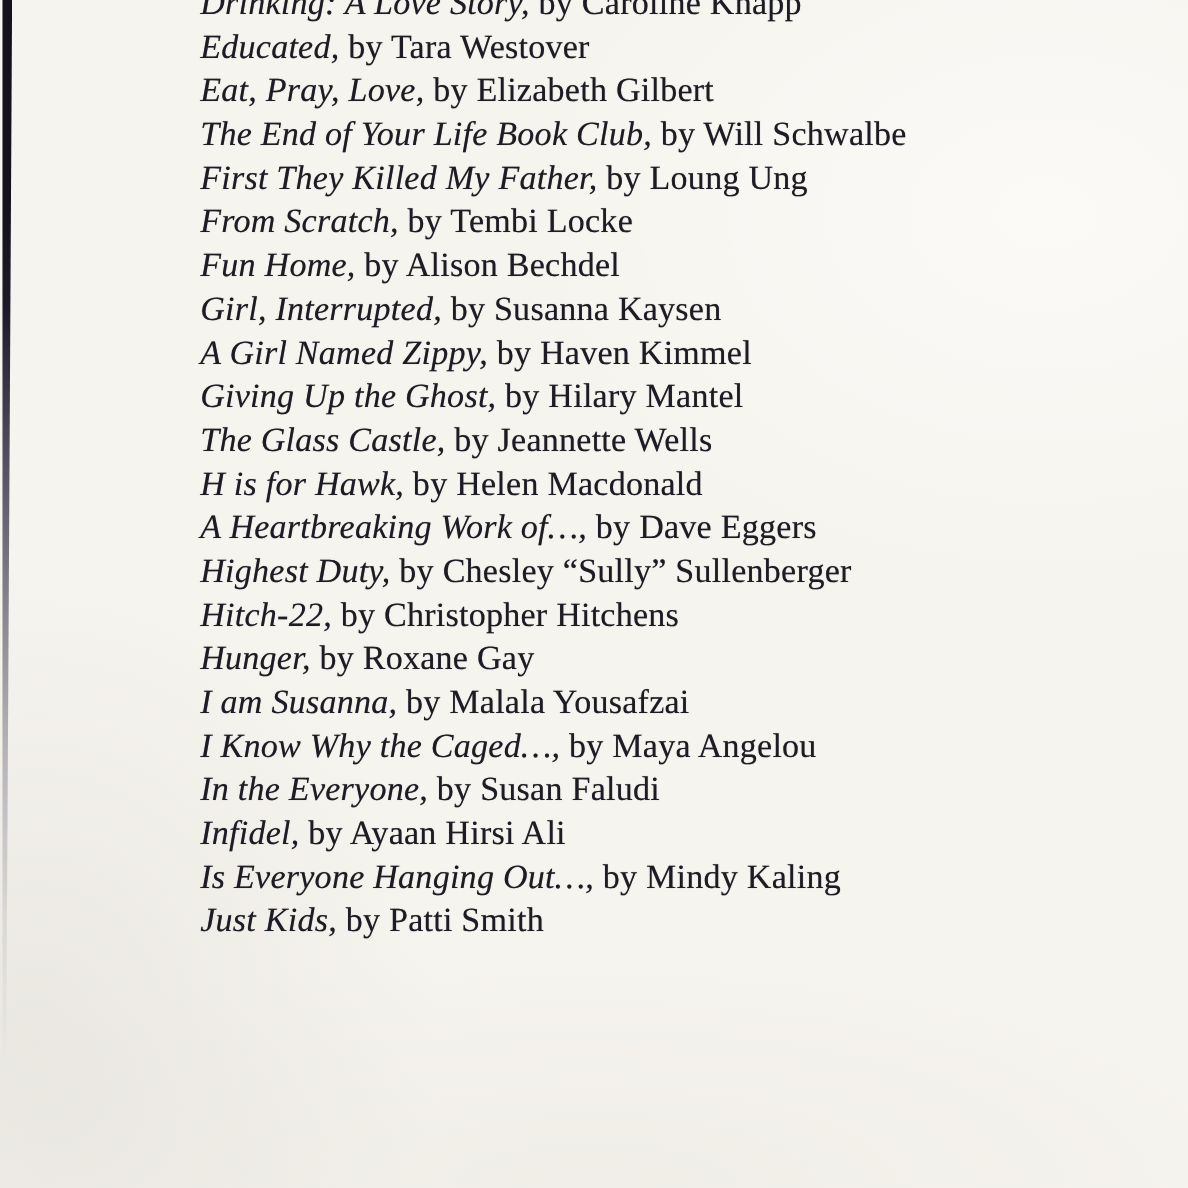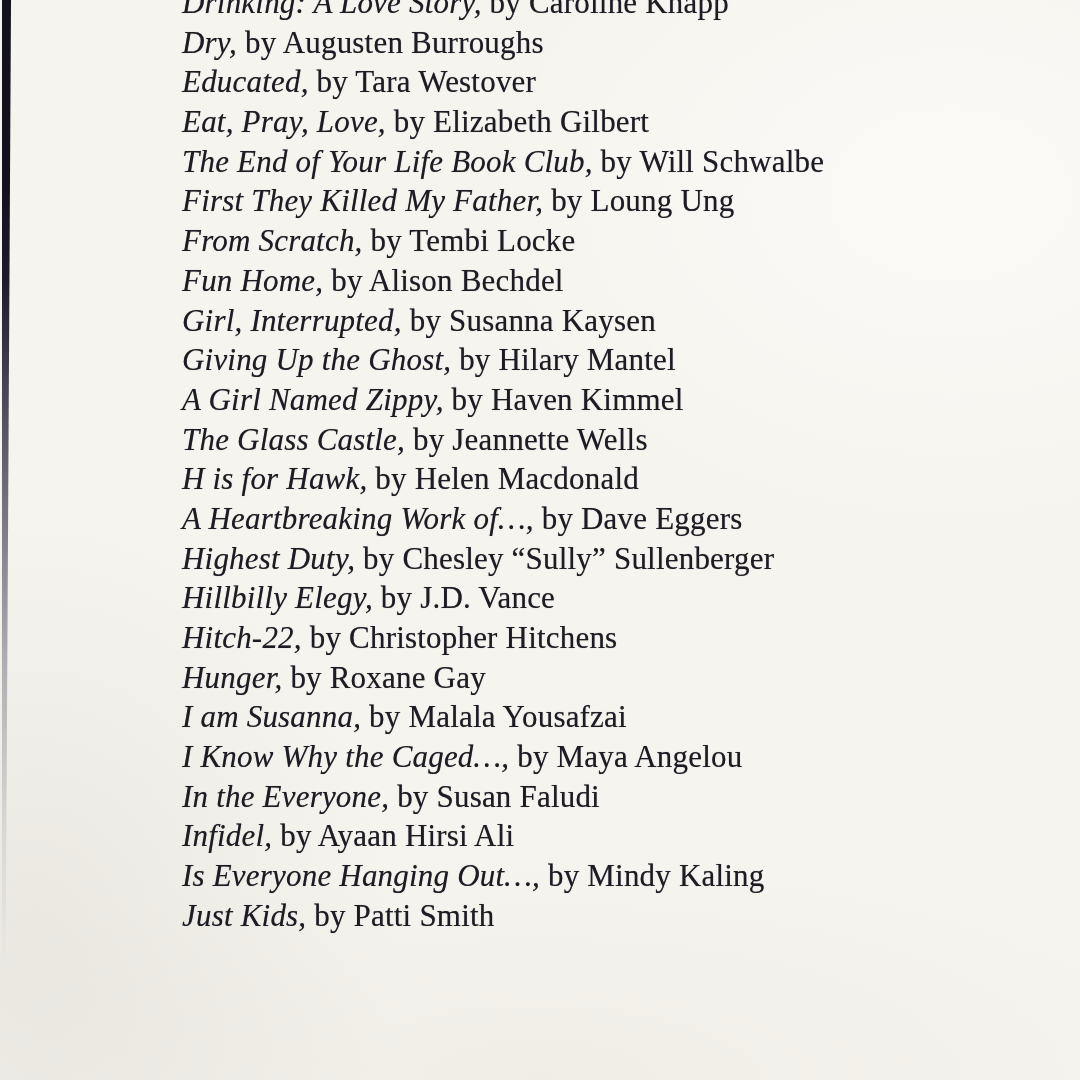--- a/index.html
+++ b/index.html
@@ -54,35 +54,33 @@
   .t { font-style: italic; }
   .a { font-style: normal; }
 </style>
 </head>
 <body>
 
 <div class="paper"></div>
 <div class="photo-edge"></div>
 <div class="book-list">
     <div class="line"><span class="t">Drinking: A Love Story,</span><span class="a"> by Caroline Knapp</span></div>
-    <div class="line"><span class="t">Dry,</span><span class="a"> by Augusten Burroughs</span></div>
     <div class="line"><span class="t">Educated,</span><span class="a"> by Tara Westover</span></div>
     <div class="line"><span class="t">Eat, Pray, Love,</span><span class="a"> by Elizabeth Gilbert</span></div>
     <div class="line"><span class="t">The End of Your Life Book Club,</span><span class="a"> by Will Schwalbe</span></div>
     <div class="line"><span class="t">First They Killed My Father,</span><span class="a"> by Loung Ung</span></div>
     <div class="line"><span class="t">From Scratch,</span><span class="a"> by Tembi Locke</span></div>
     <div class="line"><span class="t">Fun Home,</span><span class="a"> by Alison Bechdel</span></div>
     <div class="line"><span class="t">Girl, Interrupted,</span><span class="a"> by Susanna Kaysen</span></div>
+    <div class="line"><span class="t">A Girl Named Zippy,</span><span class="a"> by Haven Kimmel</span></div>
     <div class="line"><span class="t">Giving Up the Ghost,</span><span class="a"> by Hilary Mantel</span></div>
-    <div class="line"><span class="t">A Girl Named Zippy,</span><span class="a"> by Haven Kimmel</span></div>
     <div class="line"><span class="t">The Glass Castle,</span><span class="a"> by Jeannette Wells</span></div>
     <div class="line"><span class="t">H is for Hawk,</span><span class="a"> by Helen Macdonald</span></div>
     <div class="line"><span class="t">A Heartbreaking Work of…,</span><span class="a"> by Dave Eggers</span></div>
     <div class="line"><span class="t">Highest Duty,</span><span class="a"> by Chesley “Sully” Sullenberger</span></div>
-    <div class="line"><span class="t">Hillbilly Elegy,</span><span class="a"> by J.D. Vance</span></div>
     <div class="line"><span class="t">Hitch-22,</span><span class="a"> by Christopher Hitchens</span></div>
     <div class="line"><span class="t">Hunger,</span><span class="a"> by Roxane Gay</span></div>
     <div class="line"><span class="t">I am Susanna,</span><span class="a"> by Malala Yousafzai</span></div>
     <div class="line"><span class="t">I Know Why the Caged…,</span><span class="a"> by Maya Angelou</span></div>
     <div class="line"><span class="t">In the Everyone,</span><span class="a"> by Susan Faludi</span></div>
     <div class="line"><span class="t">Infidel,</span><span class="a"> by Ayaan Hirsi Ali</span></div>
     <div class="line"><span class="t">Is Everyone Hanging Out…,</span><span class="a"> by Mindy Kaling</span></div>
     <div class="line"><span class="t">Just Kids,</span><span class="a"> by Patti Smith</span></div>
   </div>
 

